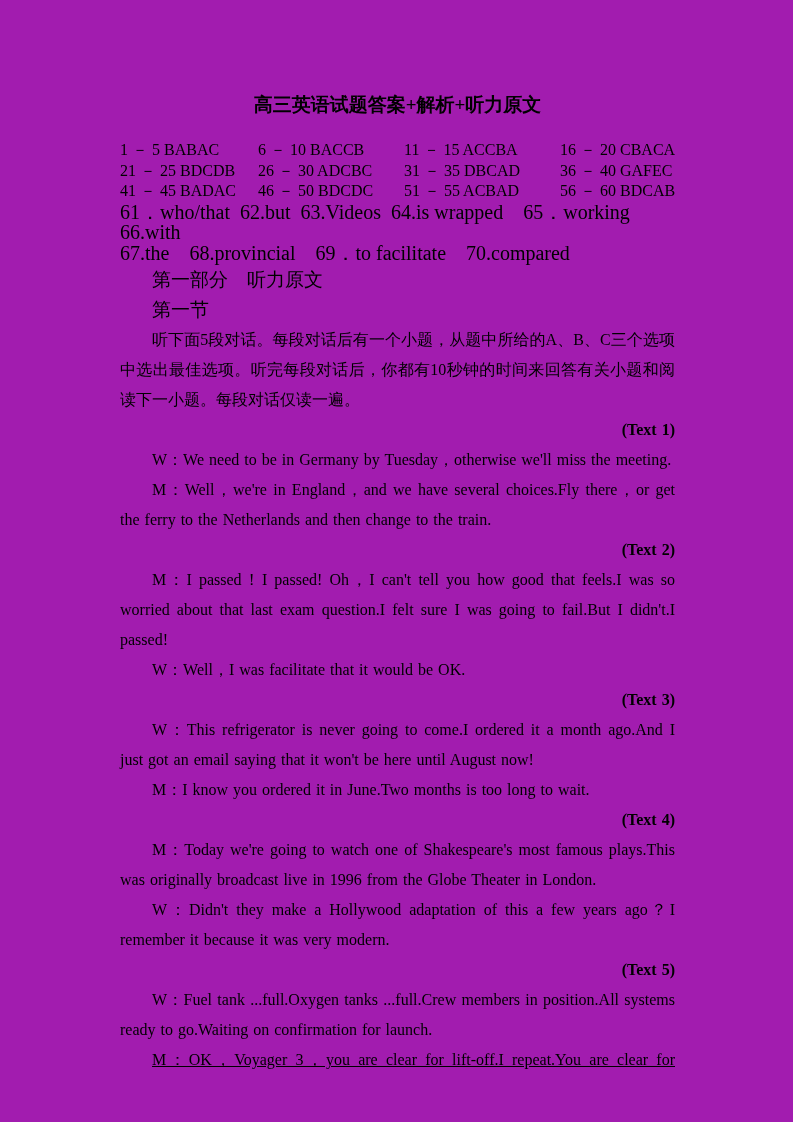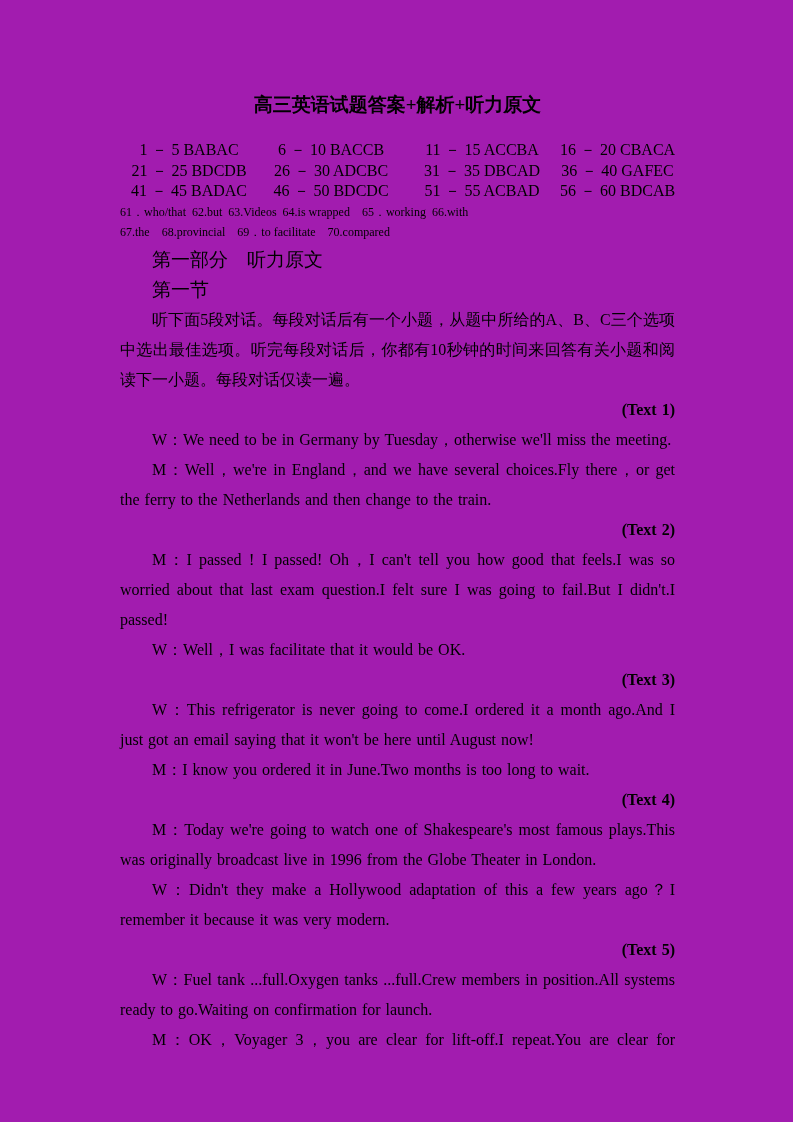--- a/index.html
+++ b/index.html
@@ -34,43 +34,43 @@
   }
   .ans-row {
     display: grid;
     grid-template-columns: 138px 146px 156px auto;
     font-size: 16px;
     line-height: 20.5px;
     white-space: pre;
   }
   .ans-cell {
     white-space: pre;
-    text-align: center;
   }
   .fill-line {
-    font-size: 12px;
+    font-size: 20px;
     line-height: 20.5px;
     white-space: pre-wrap;
   }
   .para {
     font-size: 16px;
     line-height: 30px;
     margin: 0;
     text-align: justify;
     text-indent: 32px;
     word-spacing: 1px;
   }
   .para.no-justify {
     text-align: right;
   }
   .para.bold {
     font-weight: bold;
   }
   .para.stretch-last {
     text-align-last: justify;
+    text-decoration: underline;
   }
   .heading {
     font-size: 19px;
     line-height: 30px;
     margin: 0;
     text-indent: 32px;
   }
 </style>
 </head>
 <body>

